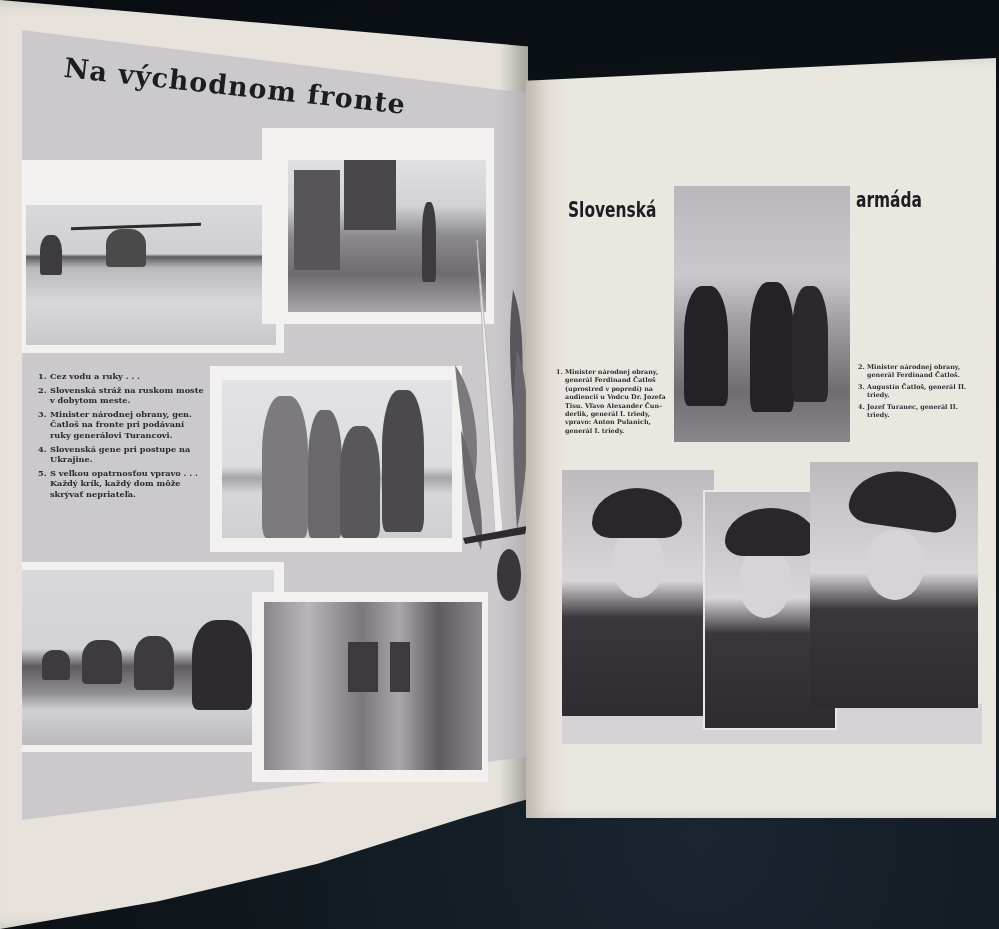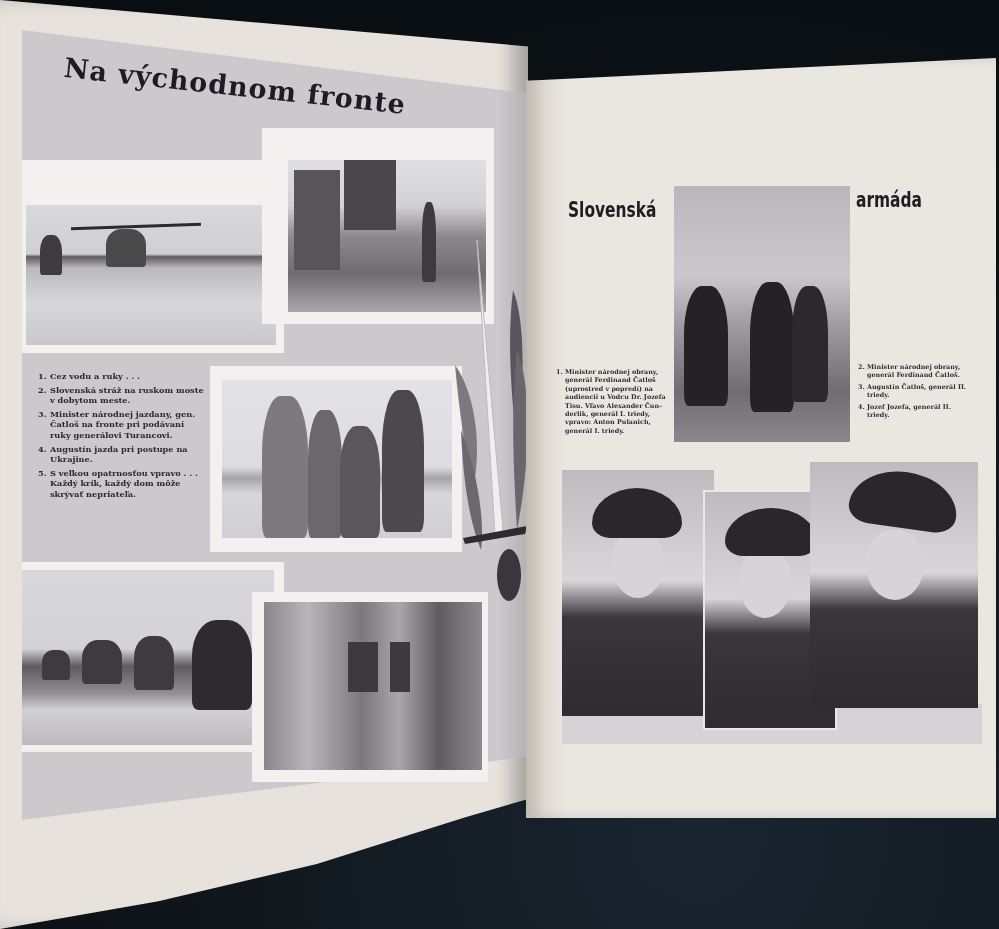--- a/index.html
+++ b/index.html
@@ -69,25 +69,25 @@
   <div class="it">
       <span class="num">1.</span>
       <span>Cez vodu a ruky . . .</span>
     </div>
   <div class="it">
       <span class="num">2.</span>
       <span>Slovenská stráž na rus­kom moste v dobytom meste.</span>
     </div>
   <div class="it">
       <span class="num">3.</span>
-      <span>Minister národnej jazda­ny, gen. Čatloš na fronte pri podávaní ruky gene­rálovi Turancovi.</span>
+      <span>Minister národnej obra­ny, gen. Čatloš na fronte pri podávaní ruky gene­rálovi Turancovi.</span>
     </div>
   <div class="it">
       <span class="num">4.</span>
-      <span>Augustín jazda pri po­stupe na Ukrajine.</span>
+      <span>Slovenská gene pri po­stupe na Ukrajine.</span>
     </div>
   <div class="it">
       <span class="num">5.</span>
       <span>S veľkou opatrnosťou vpravo . . . Každý krík, každý dom môže skrývať nepriateľa.</span>
     </div>
 </div>
 
 <div class="photo-frame" style="left:210px;top:366px;width:252px;height:186px;"></div>
 <div class="photo ph-hand" style="left:222px;top:380px;width:230px;height:158px;">
   <div class="fig" style="left:40px;top:16px;width:46px;height:142px;background:#7d7a7f;"></div>
@@ -142,21 +142,21 @@
   <p>
       <span class="num">2.</span>
       <span>Minister národnej obra­ny, generál Ferdinand Čatloš.</span>
     </p>
   <p>
       <span class="num">3.</span>
       <span>Augustín Čatloš, generál II. triedy.</span>
     </p>
   <p>
       <span class="num">4.</span>
-      <span>Jozef Jozefa, generál II. triedy.</span>
+      <span>Jozef Turanec, generál II. triedy.</span>
     </p>
 </div>
 
 <div class="base-strip"></div>
 
 <div class="photo ph-portrait" style="left:562px;top:470px;width:152px;height:246px;">
   <div class="face" style="left:50px;top:60px;width:52px;height:68px;"></div>
   <div class="cap-shape" style="left:30px;top:18px;width:90px;height:50px;"></div>
 </div>
 

